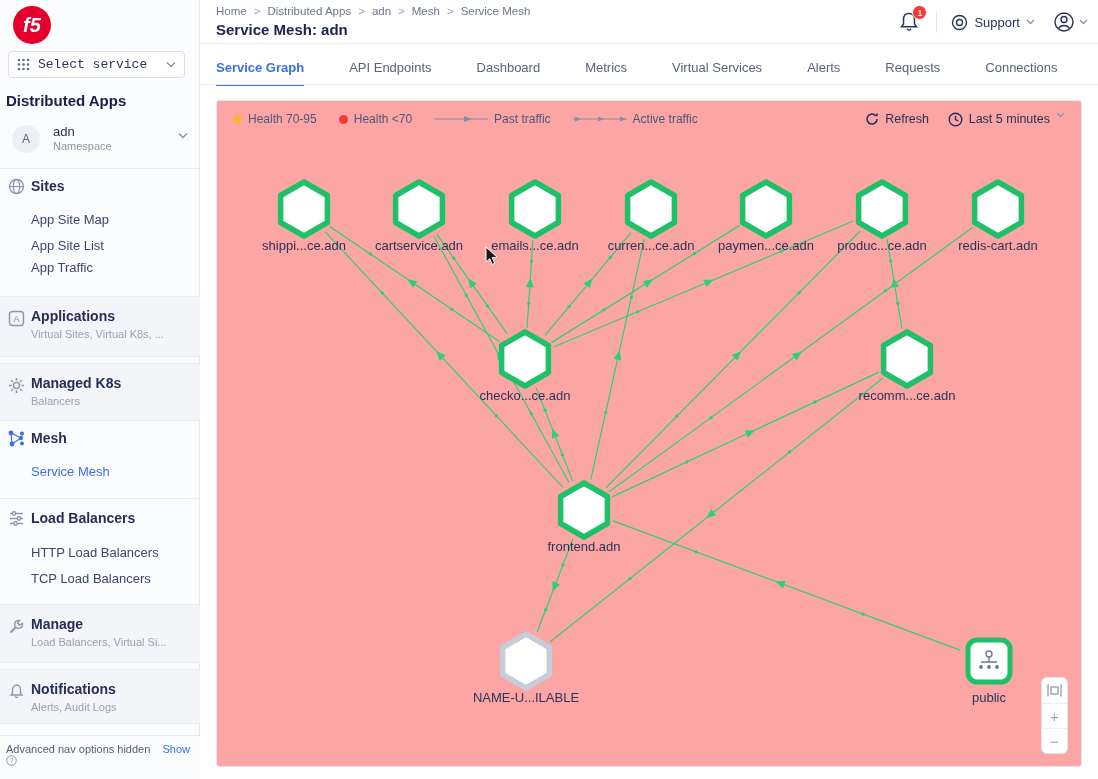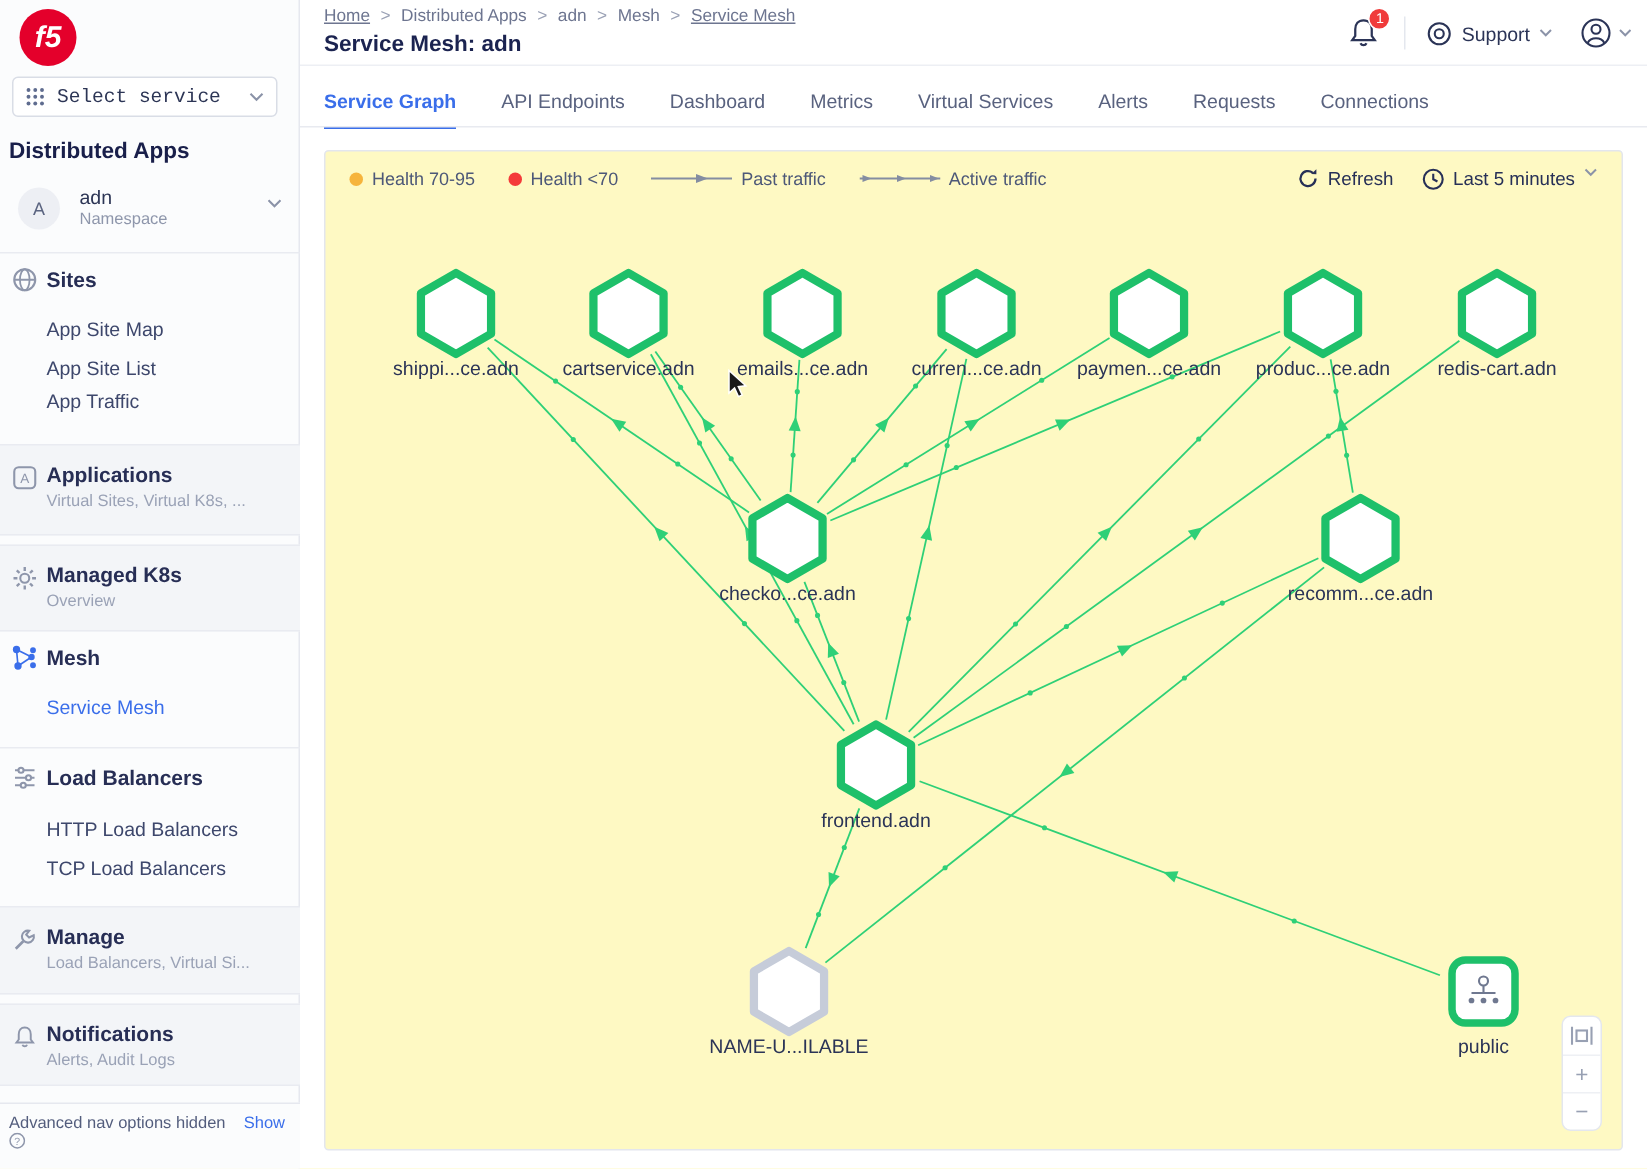--- a/index.html
+++ b/index.html
@@ -38,42 +38,42 @@
   .shaded-block .b-label { position:absolute; left:31px; top:11px; font-size:14px; font-weight:bold; color:#272e55; }
   .shaded-block .b-sub { position:absolute; left:31px; top:31px; font-size:11px; color:#9aa2b6; }
   .side-footer { position:absolute; left:0; bottom:0; width:200px; height:44px; background:#fbfcfd;
                  border-top:1px solid #e6e8ef; font-size:11px; color:#535d7d; }
   .side-footer .txt { position:absolute; left:6px; top:7px; }
   .side-footer .show { position:absolute; right:10px; top:7px; color:#3a6eea; cursor:pointer; }
 
   
   .breadcrumb { position:absolute; left:216px; top:5px; font-size:11.5px; color:#6d7590;
                 display:flex; gap:7px; align-items:center; }
-  .breadcrumb .link { text-decoration:underline; cursor:pointer; }
+  .breadcrumb .link { cursor:pointer; }
   .breadcrumb .sep { color:#9aa1b5; }
   .page-title { position:absolute; left:216px; top:21px; font-size:15px; font-weight:bold; color:#1b2350; }
   .header-right { position:absolute; right:10px; top:7px; height:30px; display:flex; align-items:center; }
   .hdr-sep { width:1px; height:22px; background:#e4e7ee; margin:0 14px; }
   .bell-wrap { position:relative; width:24px; height:24px; cursor:pointer; }
   .badge { position:absolute; right:-5px; top:-5px; min-width:15px; height:15px; border-radius:8px;
            background:#f03b3b; color:#fff; font-size:9.5px; display:flex; align-items:center;
            justify-content:center; border:1.5px solid #fff; padding:0 3px; }
   .support-wrap { display:flex; align-items:center; gap:6px; cursor:pointer; font-size:13px; color:#2b3457; }
   .user-wrap { display:flex; align-items:center; gap:4px; cursor:pointer; margin-left:18px; }
   .hdr-border { position:absolute; left:200px; right:0; top:43px; border-top:1px solid #edeff4; }
 
   
-  .tabs { position:absolute; left:216px; top:60px; display:flex; gap:30px; }
+  .tabs { position:absolute; left:216px; top:60px; display:flex; gap:45px; }
   .tab { font-size:13px; color:#59627f; padding-bottom:8px; cursor:pointer; line-height:16px; }
   .tab.active { color:#3a6eea; font-weight:bold; border-bottom:2.5px solid #3a6eea; }
   .tabs-border { position:absolute; left:200px; right:0; top:84px; border-top:1px solid #e8eaf0; }
 
   
   .card { position:absolute; left:216px; top:100px; width:866px; height:667px;
-          border:1px solid #e3e6ed; border-radius:3px; background:#fef9c3; }
+          border:1px solid #e3e6ed; border-radius:3px; background:#fca5a5; }
   .legend { position:absolute; left:16px; top:11px; display:flex; align-items:center; gap:22px;
             font-size:12px; color:#4d5878; z-index:2; pointer-events:none; }
   .legend .item { display:flex; align-items:center; gap:6px; }
   .dot { width:9px; height:9px; border-radius:50%; }
   .refresh-btn { position:absolute; right:152px; top:11px; display:flex; align-items:center; gap:6px;
                  font-size:12.5px; color:#273057; cursor:pointer; z-index:2; }
   .range-btn { position:absolute; right:16px; top:11px; display:flex; align-items:flex-start; gap:6px;
                font-size:12.5px; color:#273057; cursor:pointer; z-index:2; }
   #graph-svg { position:absolute; left:0; top:0; }
   .zoom-panel { position:absolute; right:13px; bottom:12px; width:27px; background:#fff;
@@ -154,21 +154,21 @@
           <line x1="8.5" y1="13.4" x2="8.5" y2="16"></line>
         <line x1="1" y1="8.5" x2="3.6" y2="8.5"></line>
           <line x1="13.4" y1="8.5" x2="16" y2="8.5"></line>
         <line x1="3.2" y1="3.2" x2="5" y2="5"></line>
           <line x1="12" y1="12" x2="13.8" y2="13.8"></line>
         <line x1="13.8" y1="3.2" x2="12" y2="5"></line>
           <line x1="5" y1="12" x2="3.2" y2="13.8"></line>
       </g>
     </svg>
     <span class="b-label">Managed K8s</span>
-    <span class="b-sub">Overview</span>
+    <span class="b-sub">Balancers</span>
   </div>
 
   <div class="grp-row" style="top:428px">
     <svg class="grp-icon" viewBox="0 0 17 17">
       <g stroke="#3a6eea" stroke-width="1.1" fill="#3a6eea">
         <line x1="3" y1="3" x2="13" y2="8"></line>
           <line x1="13" y1="8" x2="4" y2="14"></line>
           <line x1="3" y1="3" x2="4" y2="14"></line>
         <circle cx="3" cy="3" r="1.9"></circle>
           <circle cx="14" cy="3.5" r="1.4"></circle>

